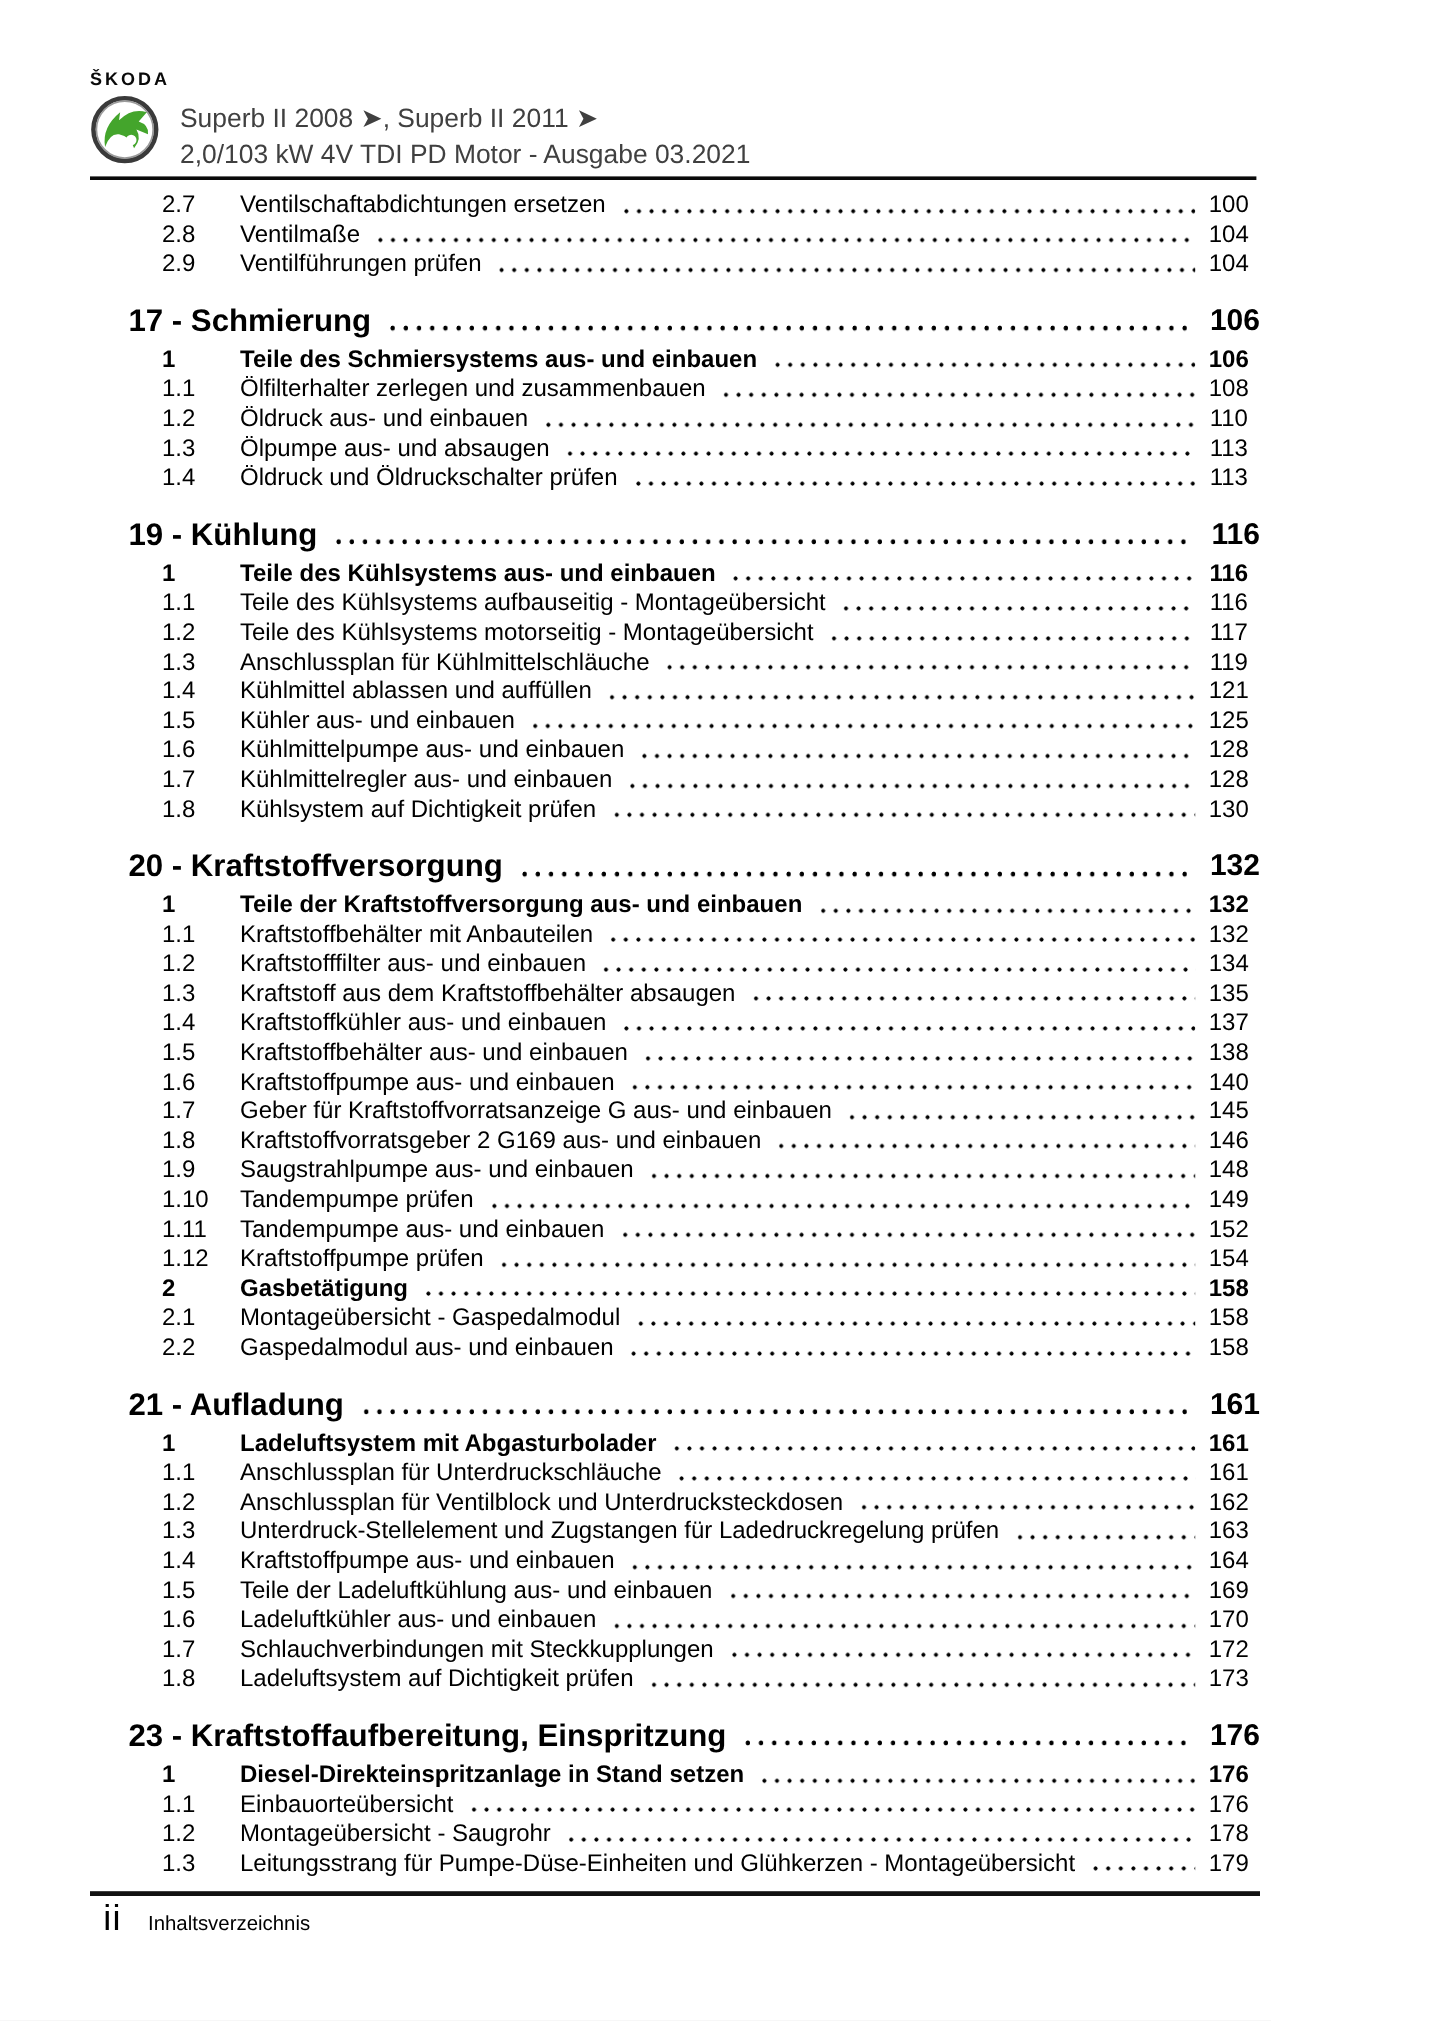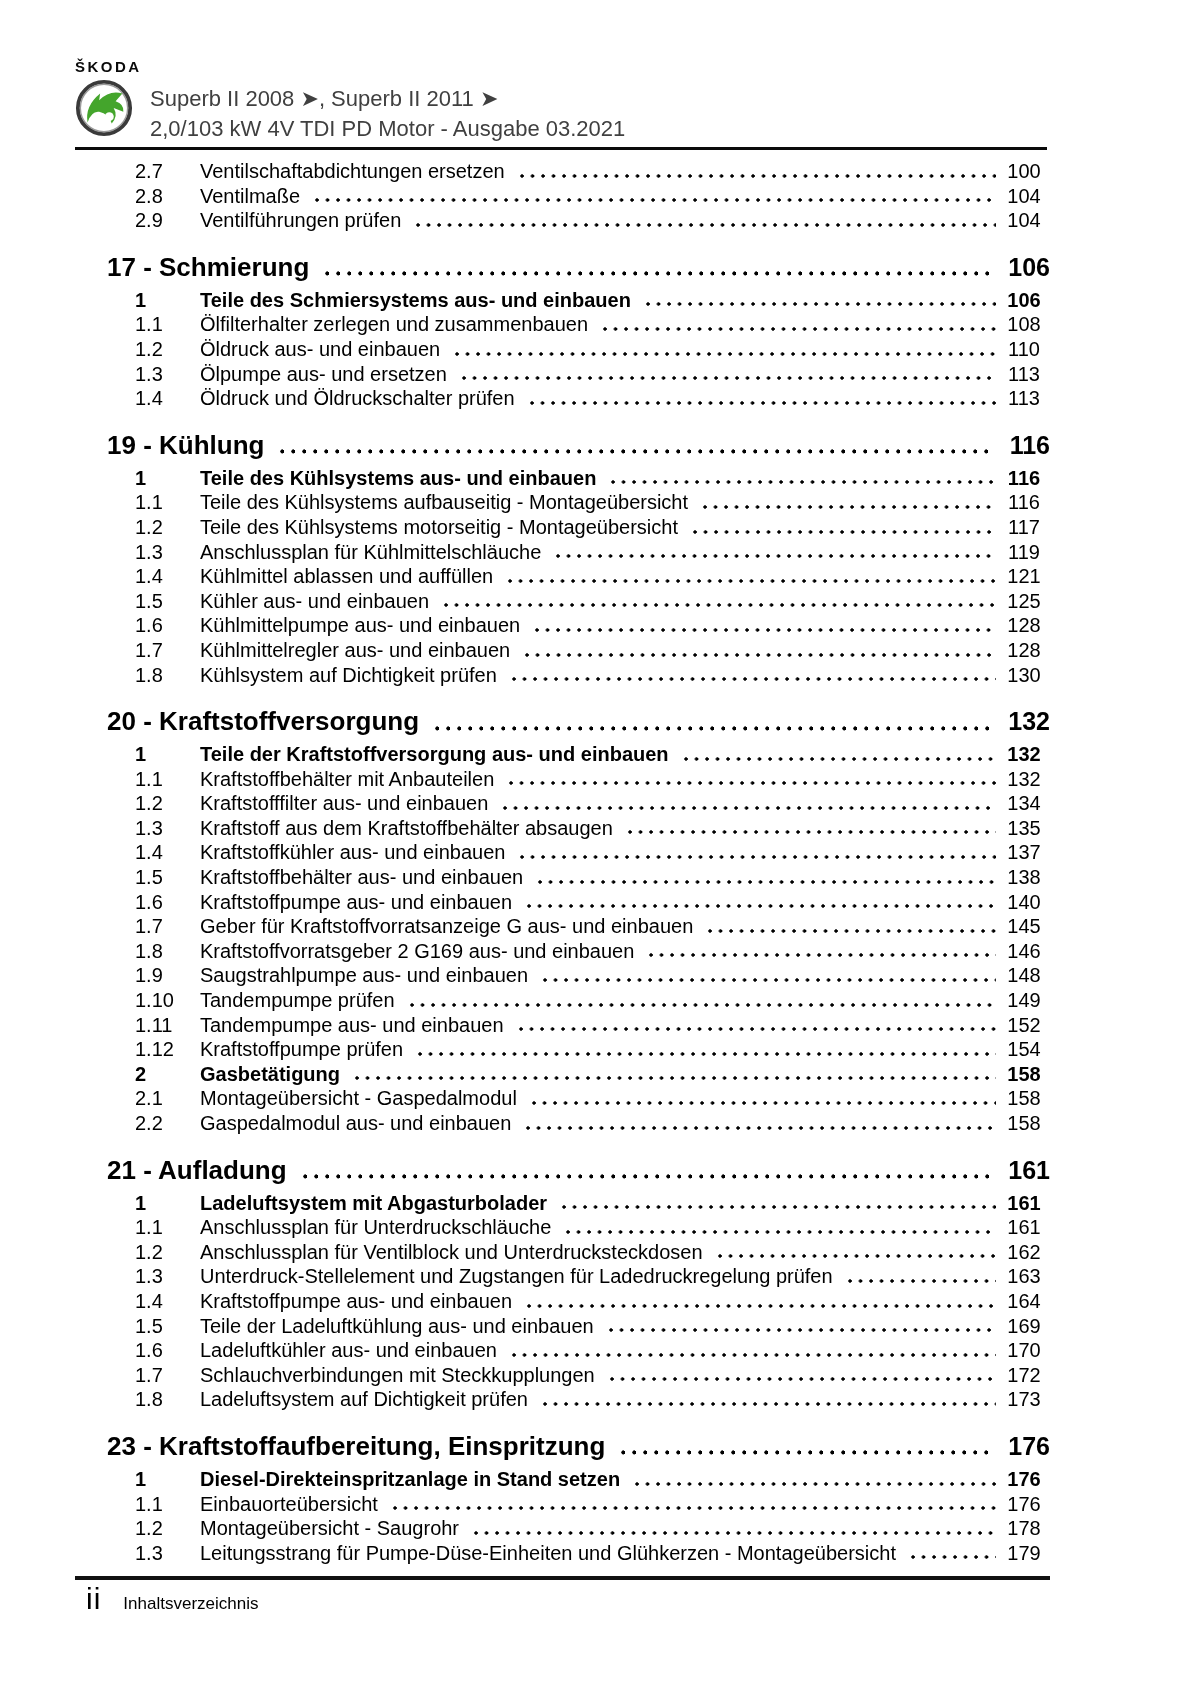--- a/index.html
+++ b/index.html
@@ -103,21 +103,21 @@
         <span class="pagenum">108</span>
       </div>
       <div class="toc-row">
         <span class="num">1.2</span>
         <span class="title">Öldruck aus- und einbauen</span>
         <span class="leader"></span>
         <span class="pagenum">110</span>
       </div>
       <div class="toc-row">
         <span class="num">1.3</span>
-        <span class="title">Ölpumpe aus- und ersetzen</span>
+        <span class="title">Ölpumpe aus- und absaugen</span>
         <span class="leader"></span>
         <span class="pagenum">113</span>
       </div>
       <div class="toc-row">
         <span class="num">1.4</span>
         <span class="title">Öldruck und Öldruckschalter prüfen</span>
         <span class="leader"></span>
         <span class="pagenum">113</span>
       </div>
       <div class="section-row">

